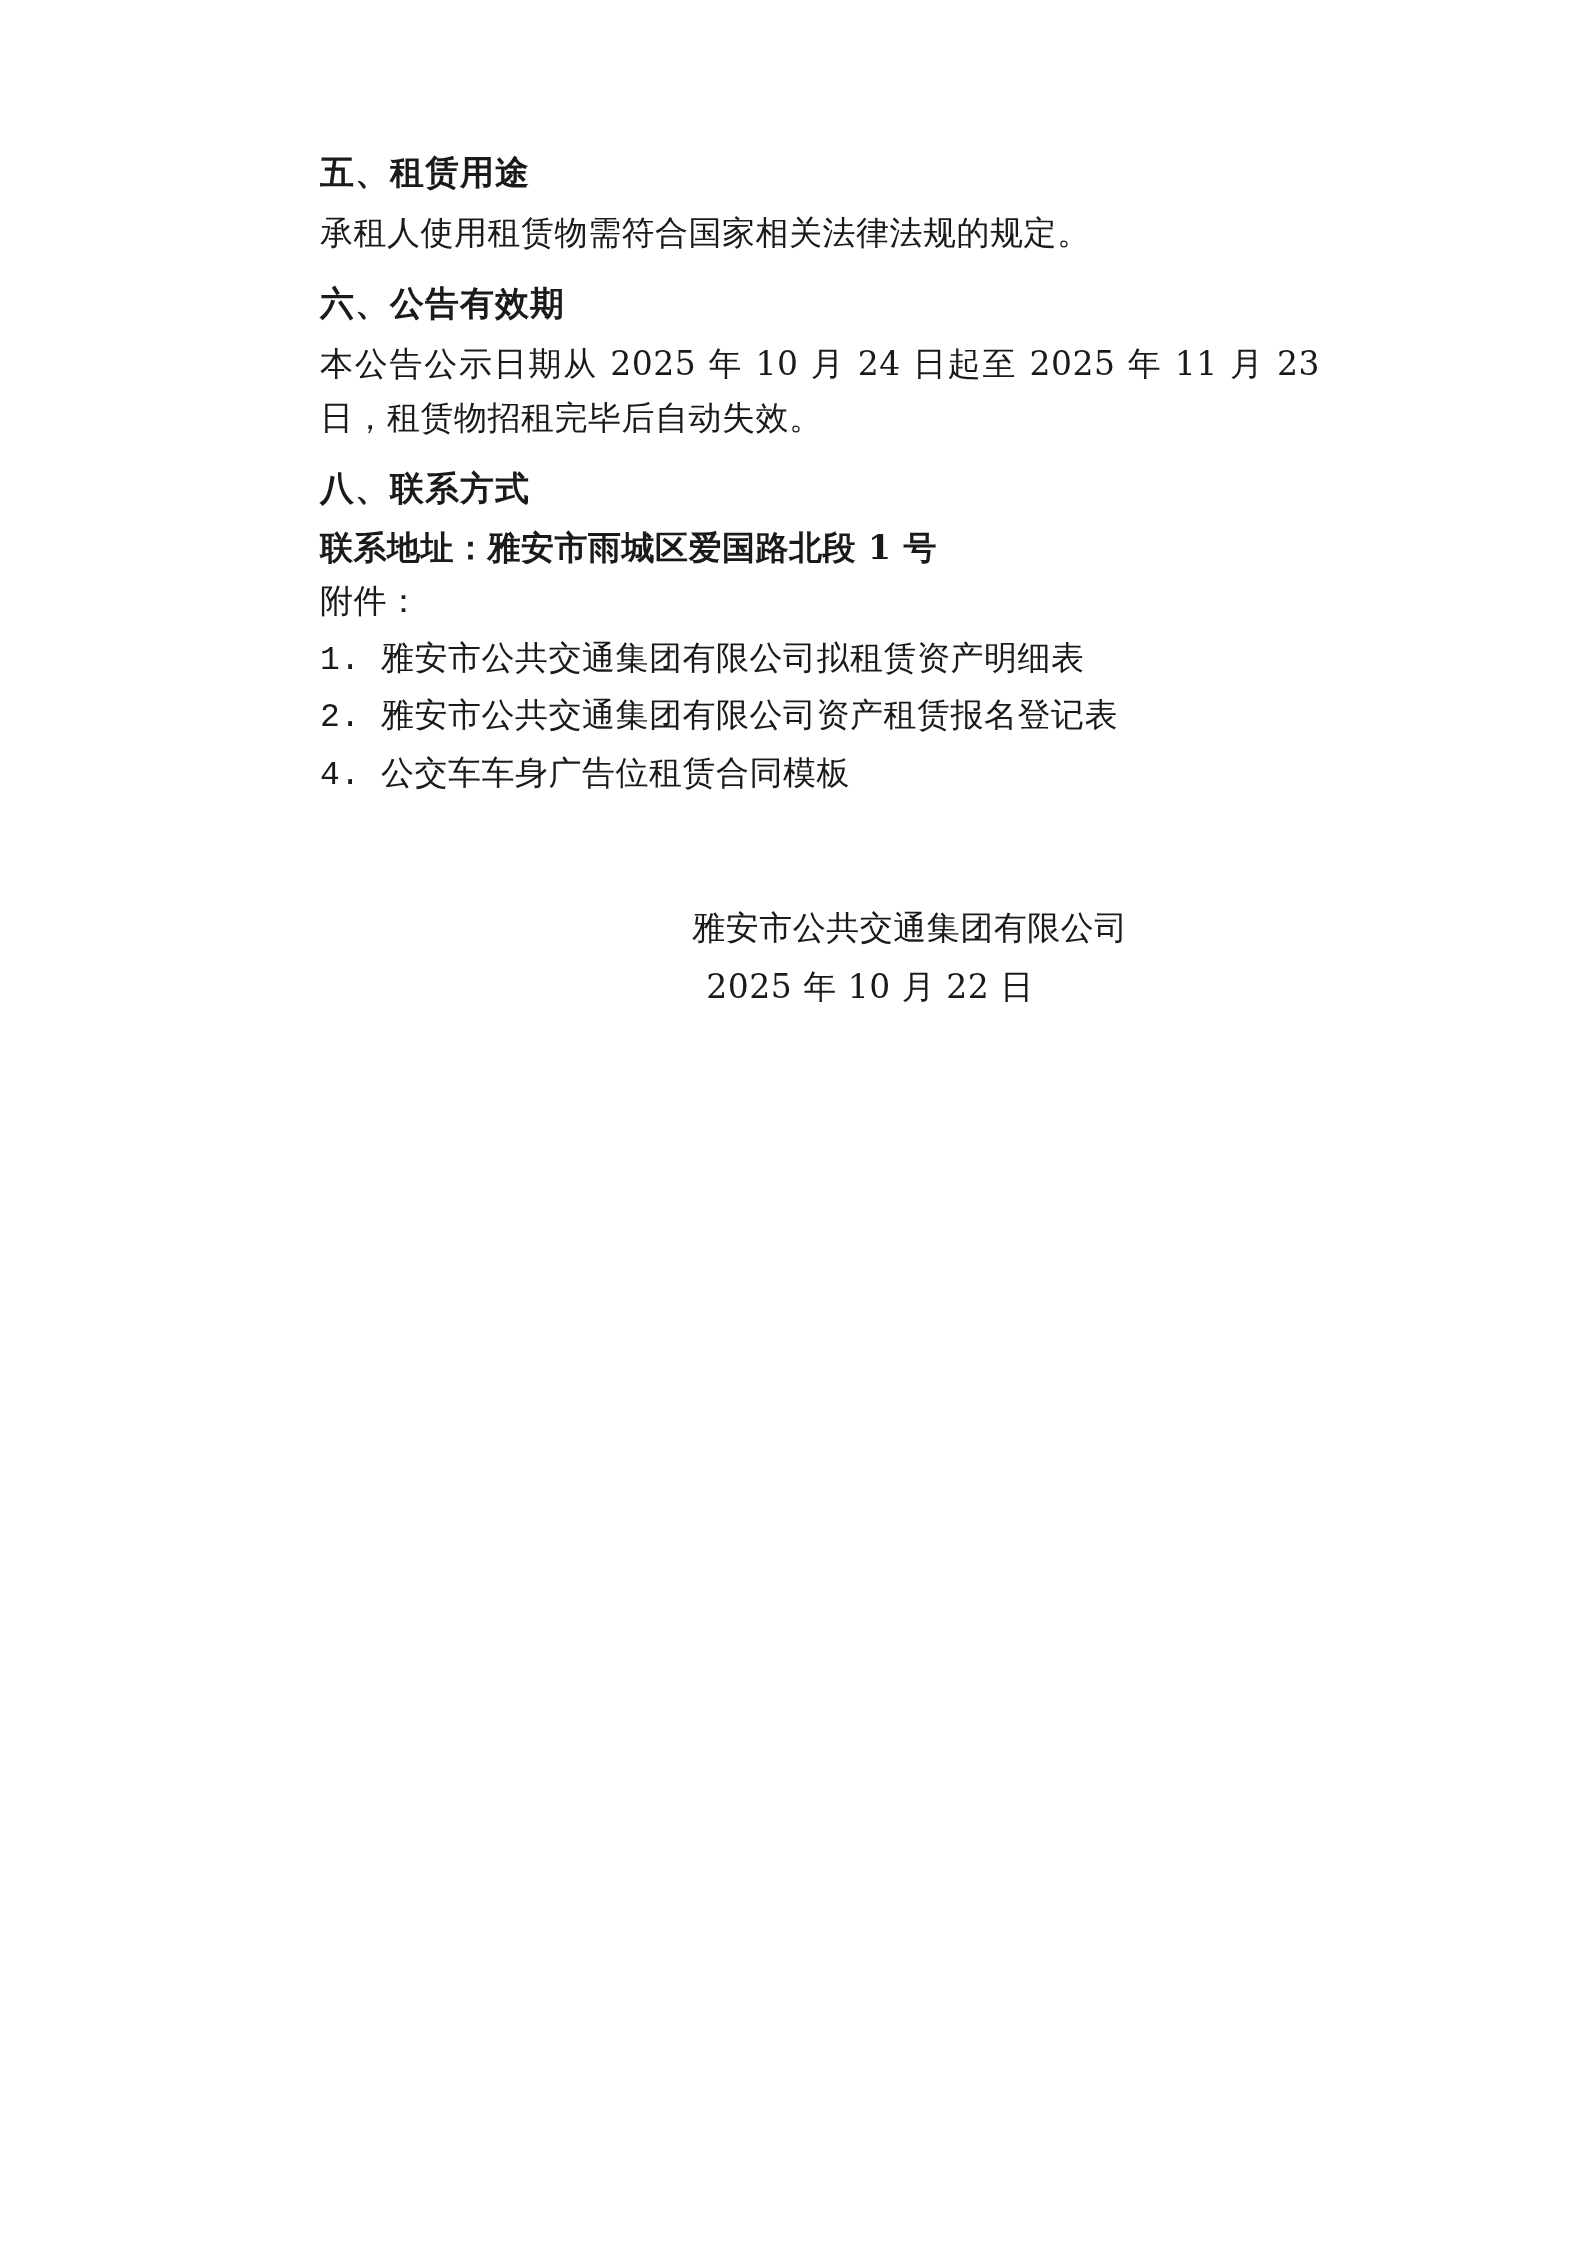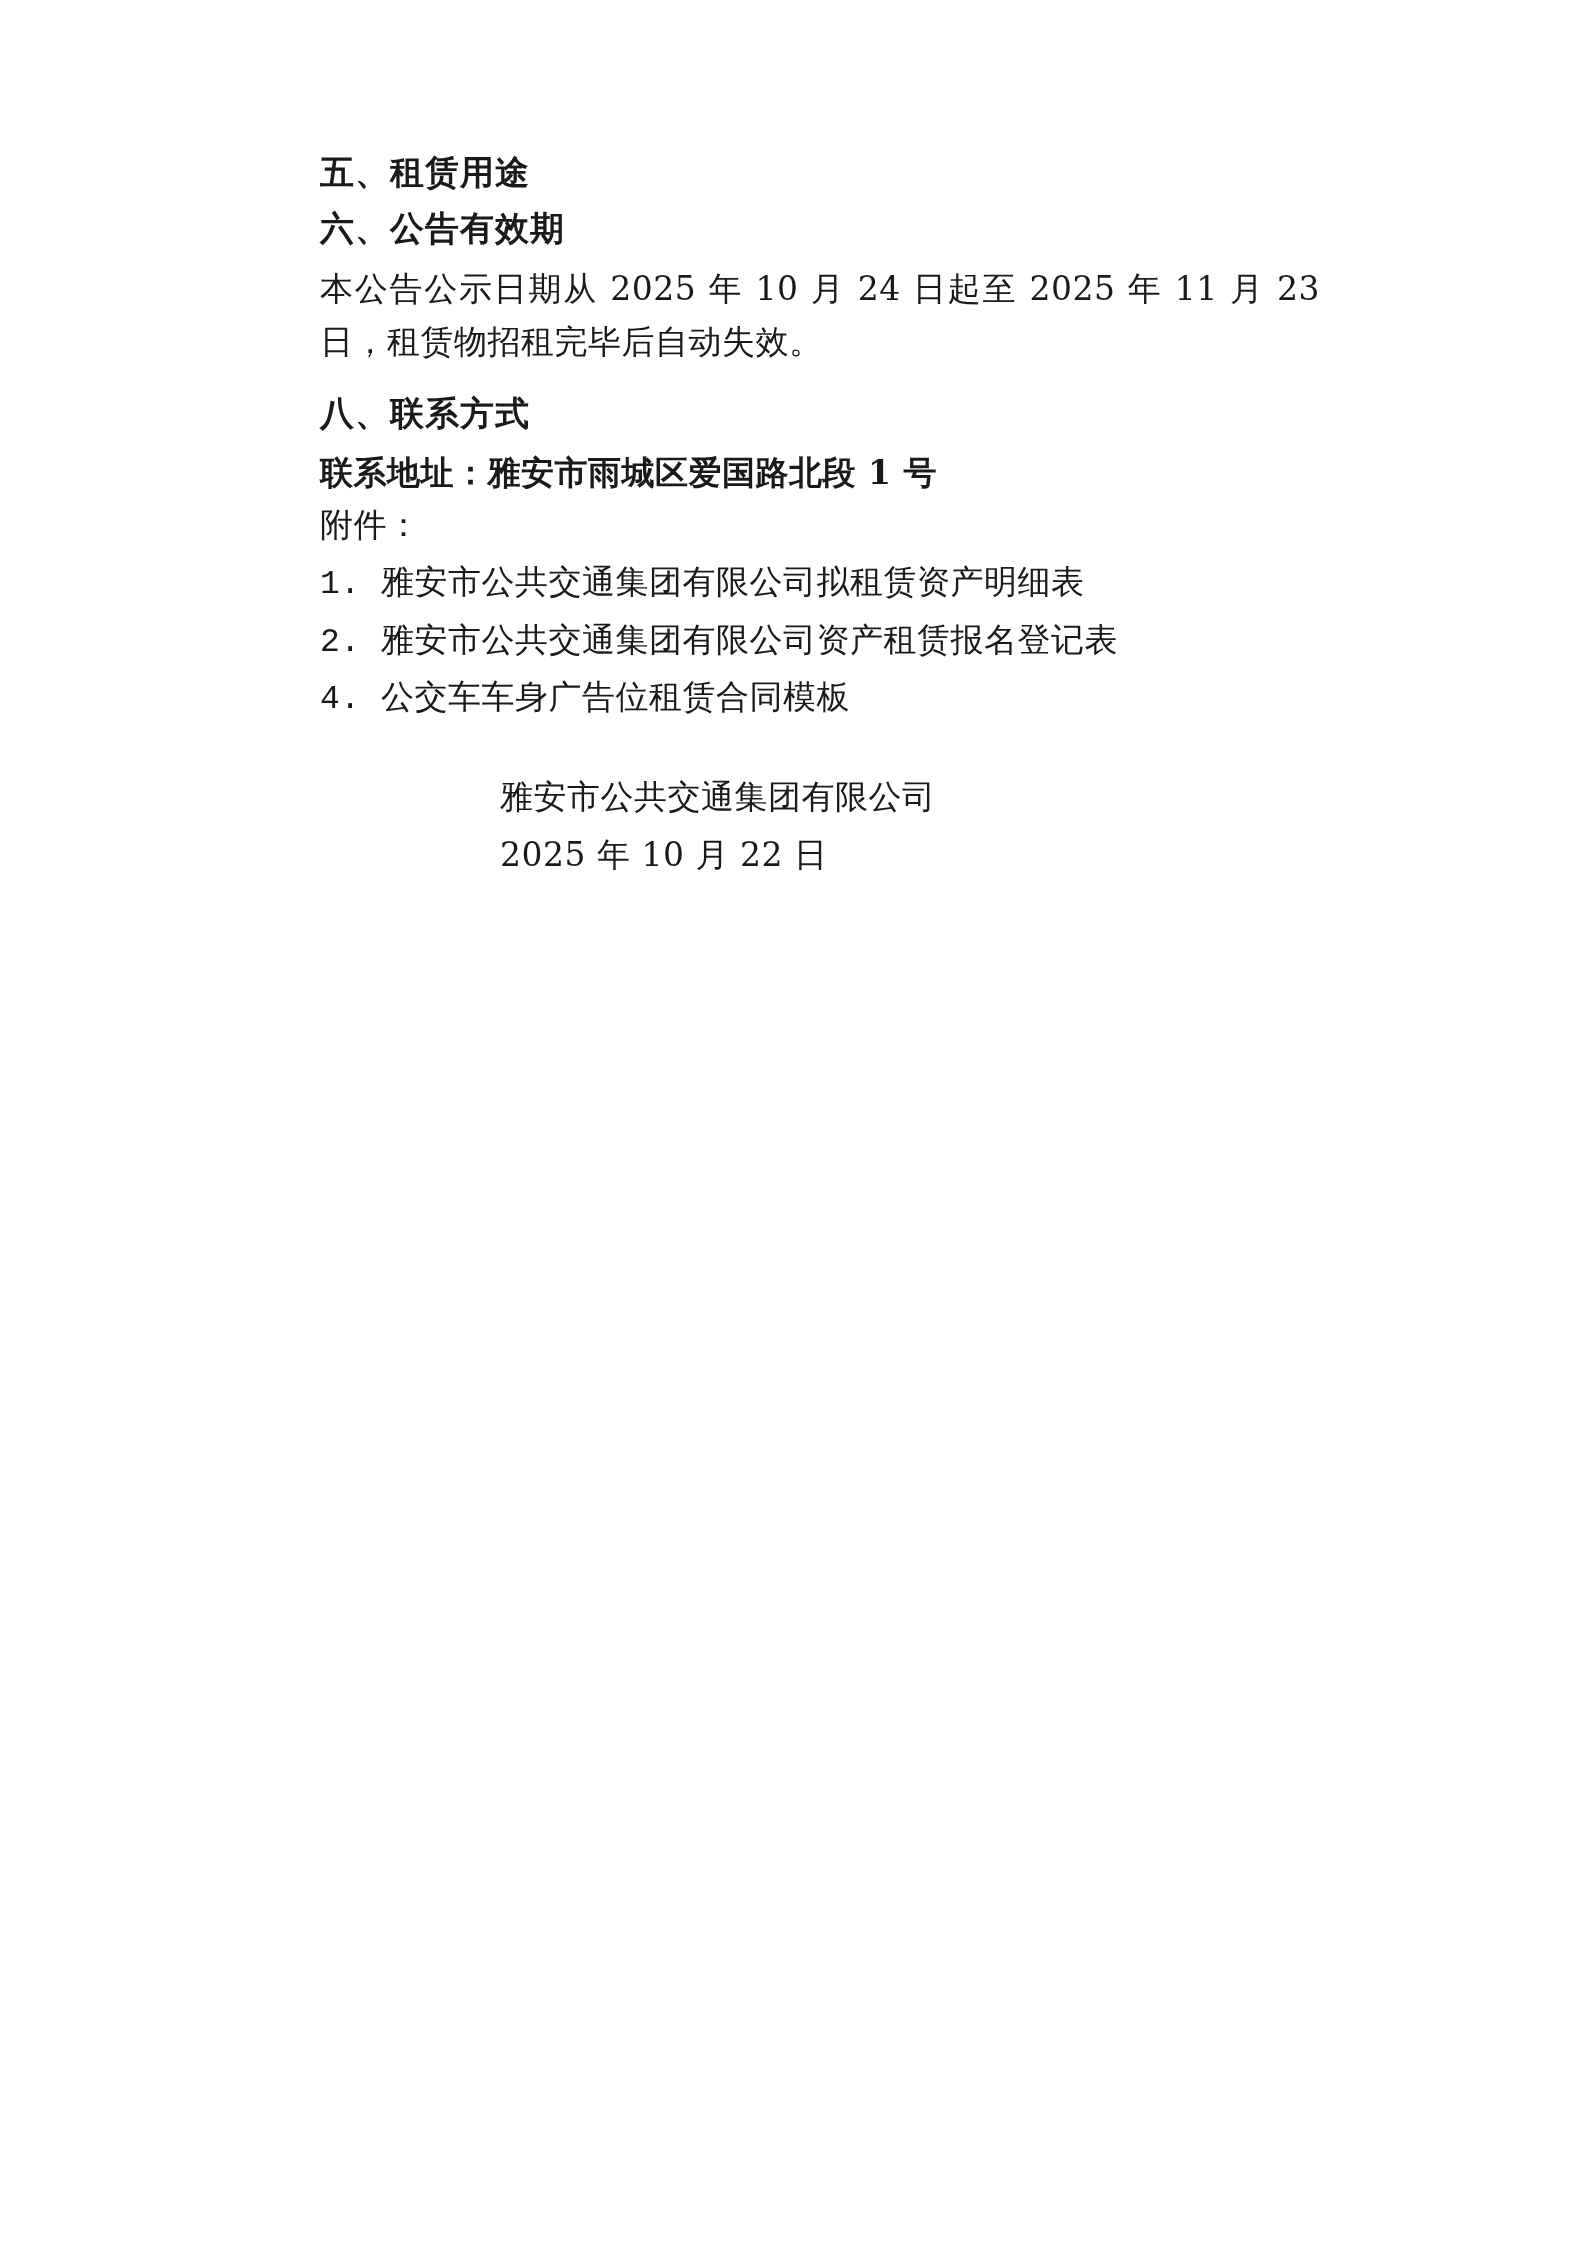--- a/index.html
+++ b/index.html
@@ -58,22 +58,22 @@
     letter-spacing: 0.5px;
   }
   .attach-item {
     font-size: 33px;
     line-height: 1.62;
     margin: 0 0 4px 0;
     letter-spacing: 0.5px;
     font-family: Liberation Mono, monospace;
   }
   .signature {
-    margin-top: 44px;
-    text-align: left;
+    margin-top: 100px;
+    text-align: center;
     padding-left: 180px;
   }
   .sign-name {
     font-size: 33px;
     line-height: 1.6;
     letter-spacing: 0.5px;
   }
   .sign-date {
     font-size: 33px;
     line-height: 1.6;
@@ -83,20 +83,21 @@
   }
   .heading-indent { padding-left: 22px; }
 </style>
 </head>
 <body>
 
 <div class="page">
   <div class="doc-body">
 
     <h2 class="section-heading heading-indent">五、租赁用途</h2>
+    <p class="para block-gap-sm">承租人使用租赁物需符合国家相关法律法规的规定。</p>
 
     <h2 class="section-heading heading-indent">六、公告有效期</h2>
 
     <p class="para block-gap-sm">本公告公示日期从 2025 年 10 月 24 日起至 2025 年 11 月 23 日，租赁物招租完毕后自动失效。</p>
 
     <h2 class="section-heading heading-indent">八、联系方式</h2>
     <p class="contact-line block-gap-lg">联系地址：雅安市雨城区爱国路北段 1 号</p>
 
     <p class="attach-title">附件：</p>
     <p class="attach-item">1. 雅安市公共交通集团有限公司拟租赁资产明细表</p>

